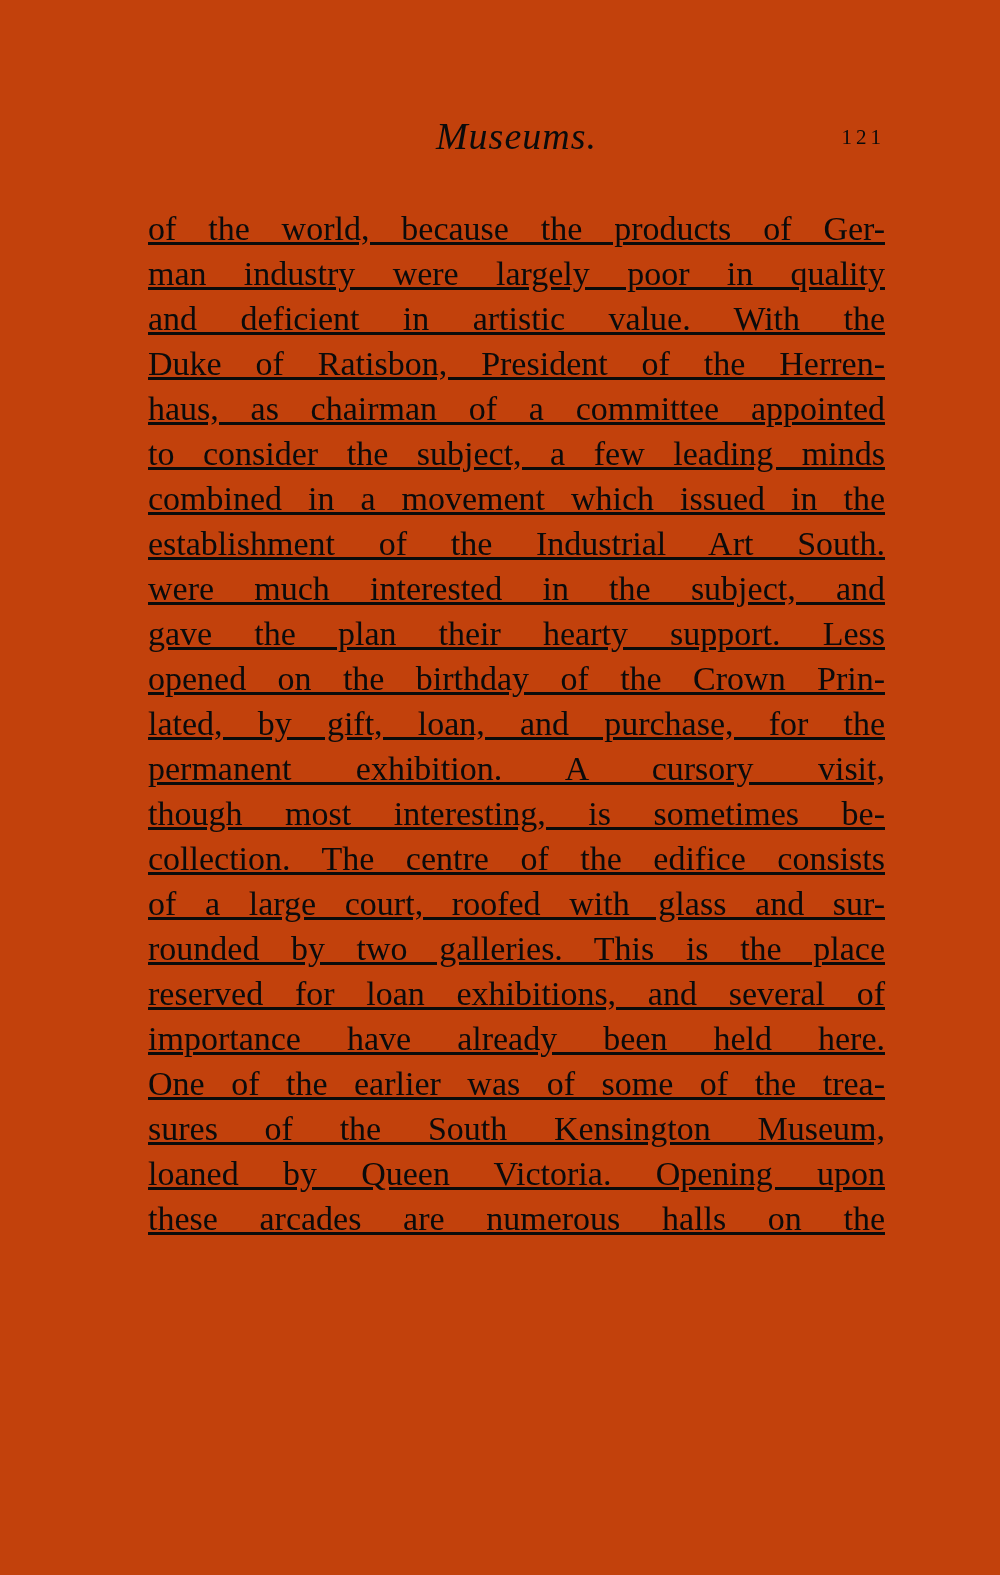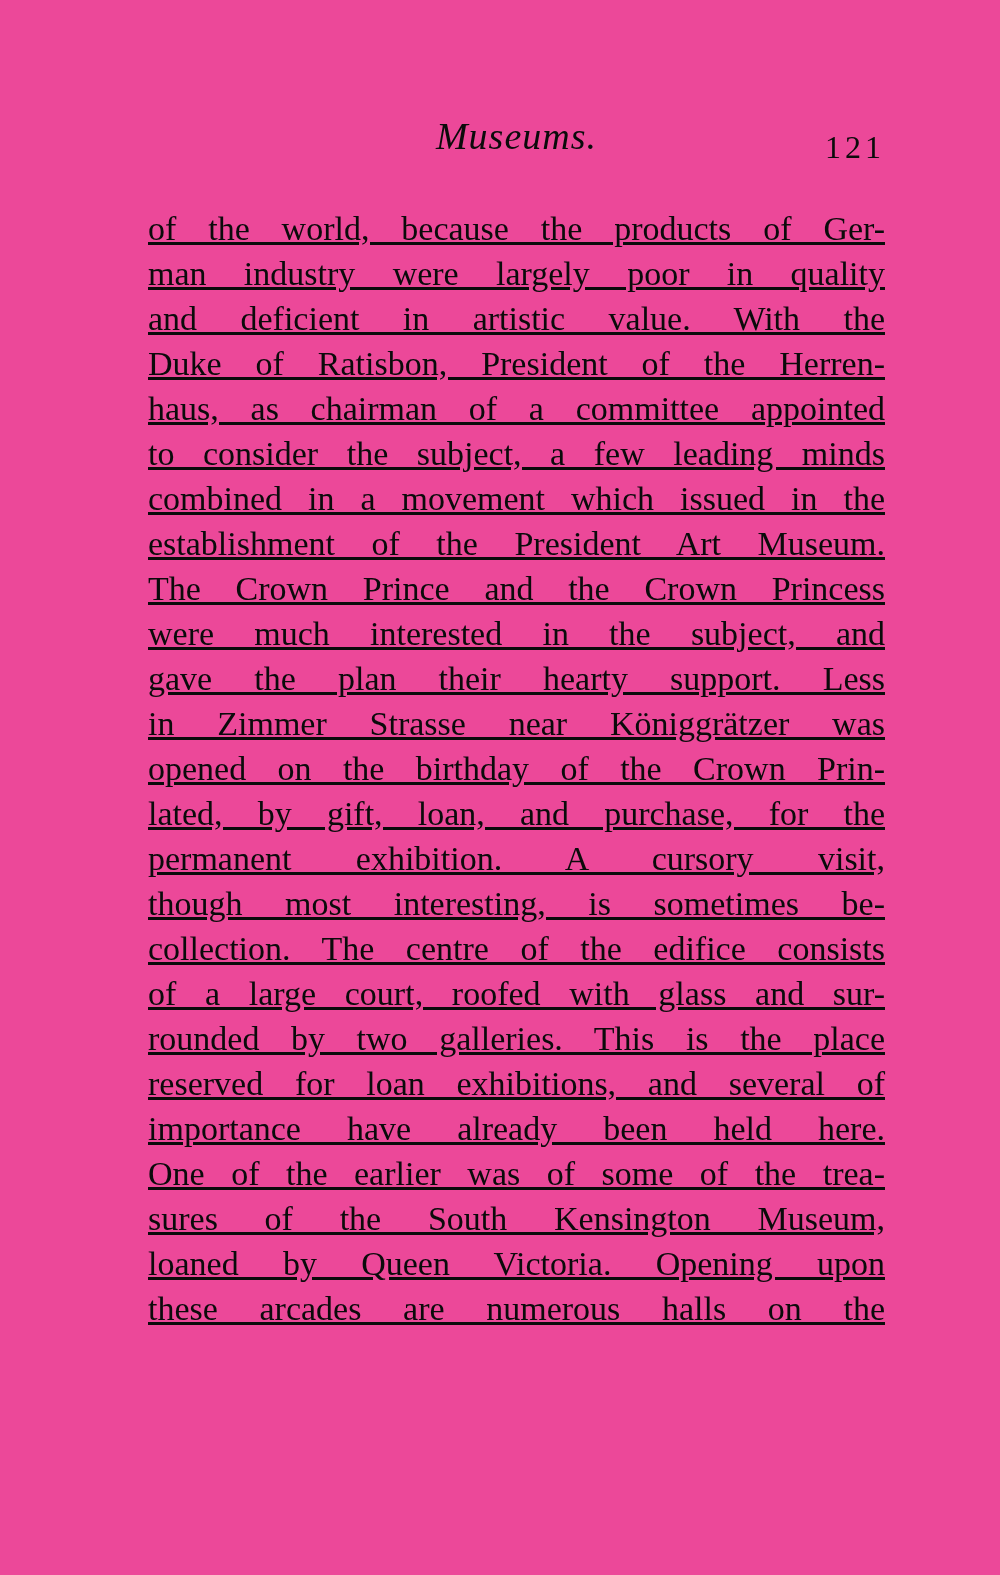--- a/index.html
+++ b/index.html
@@ -4,21 +4,21 @@
 <style>
   html, body {
     margin: 0;
     padding: 0;
     background: #ffffff;
   }
   .page {
     position: relative;
     width: 1000px;
     height: 1575px;
-    background: #ec4899;
+    background: #c2410c;
     font-family: "Liberation Serif", "DejaVu Serif", serif;
     color: #0b0b0b;
     overflow: hidden;
   }
   .running-head {
     position: absolute;
     left: 148px;
     top: 116px;
     width: 737px;
     height: 44px;
@@ -30,22 +30,22 @@
     top: 0;
     text-align: center;
     font-style: italic;
     font-size: 38px;
     line-height: 40px;
     letter-spacing: 1px;
   }
   .page-number {
     position: absolute;
     right: 0;
-    top: 15px;
-    font-size: 32px;
+    top: 5px;
+    font-size: 21px;
     line-height: 32px;
     letter-spacing: 4px;
   }
   .text-block {
     position: absolute;
     left: 148px;
     top: 206px;
     width: 737px;
   }
   .line {
@@ -70,25 +70,23 @@
   </div>
 
   <div class="text-block">
     <div class="line">of the world, because the products of Ger-</div>
     <div class="line">man industry were largely poor in quality</div>
     <div class="line">and deficient in artistic value.  With the</div>
     <div class="line">Duke of Ratisbon, President of the Herren-</div>
     <div class="line">haus, as chairman of a committee appointed</div>
     <div class="line">to consider the subject, a few leading minds</div>
     <div class="line">combined in a movement which issued in the</div>
-    <div class="line">establishment of the President Art Museum.</div>
-    <div class="line">The Crown Prince and the Crown Princess</div>
+    <div class="line">establishment of the Industrial Art South.</div>
     <div class="line">were much interested in the subject, and</div>
     <div class="line">gave the plan their hearty support.  Less</div>
-    <div class="line">in Zimmer Strasse near Königgrätzer was</div>
     <div class="line">opened on the birthday of the Crown Prin-</div>
     <div class="line">lated, by gift, loan, and purchase, for the</div>
     <div class="line">permanent exhibition.  A cursory visit,</div>
     <div class="line">though most interesting, is sometimes be-</div>
     <div class="line">collection.  The centre of the edifice consists</div>
     <div class="line">of a large court, roofed with glass and sur-</div>
     <div class="line">rounded by two galleries.  This is the place</div>
     <div class="line">reserved for loan exhibitions, and several of</div>
     <div class="line">importance have already been held here.</div>
     <div class="line">One of the earlier was of some of the trea-</div>

